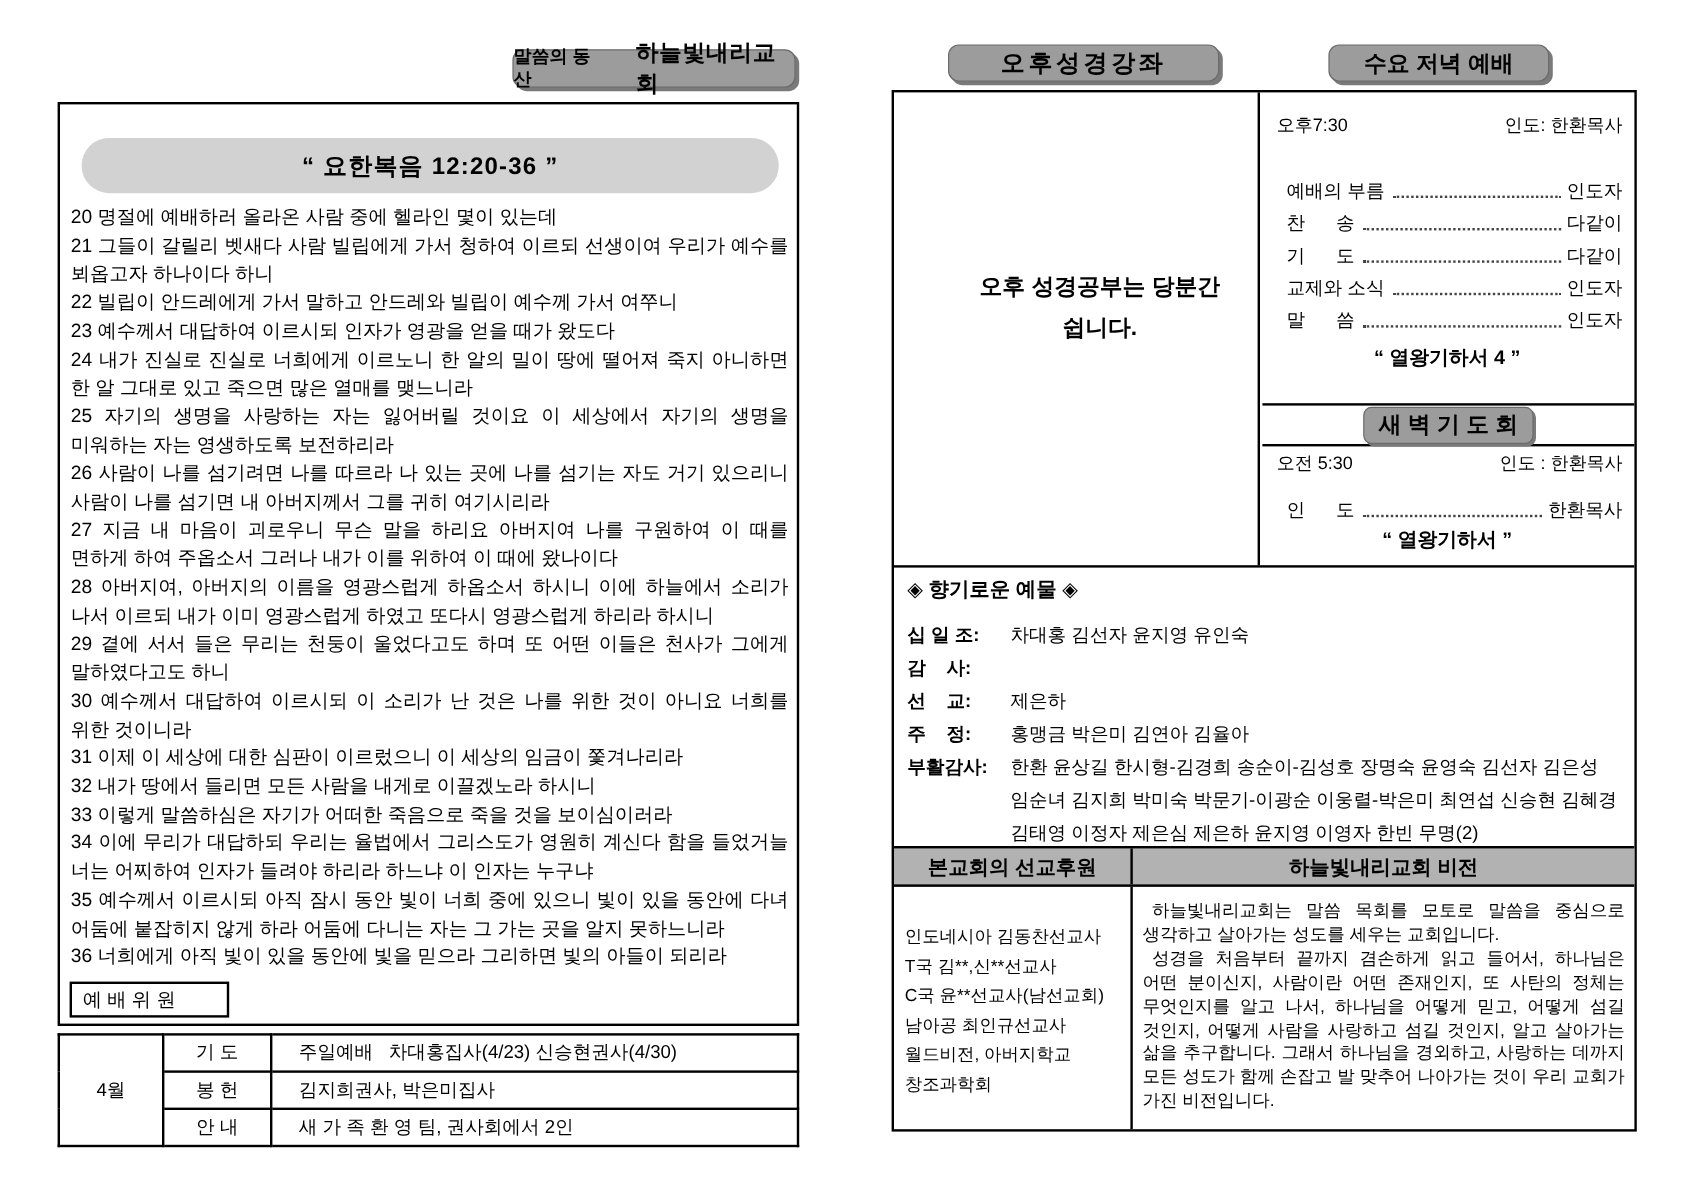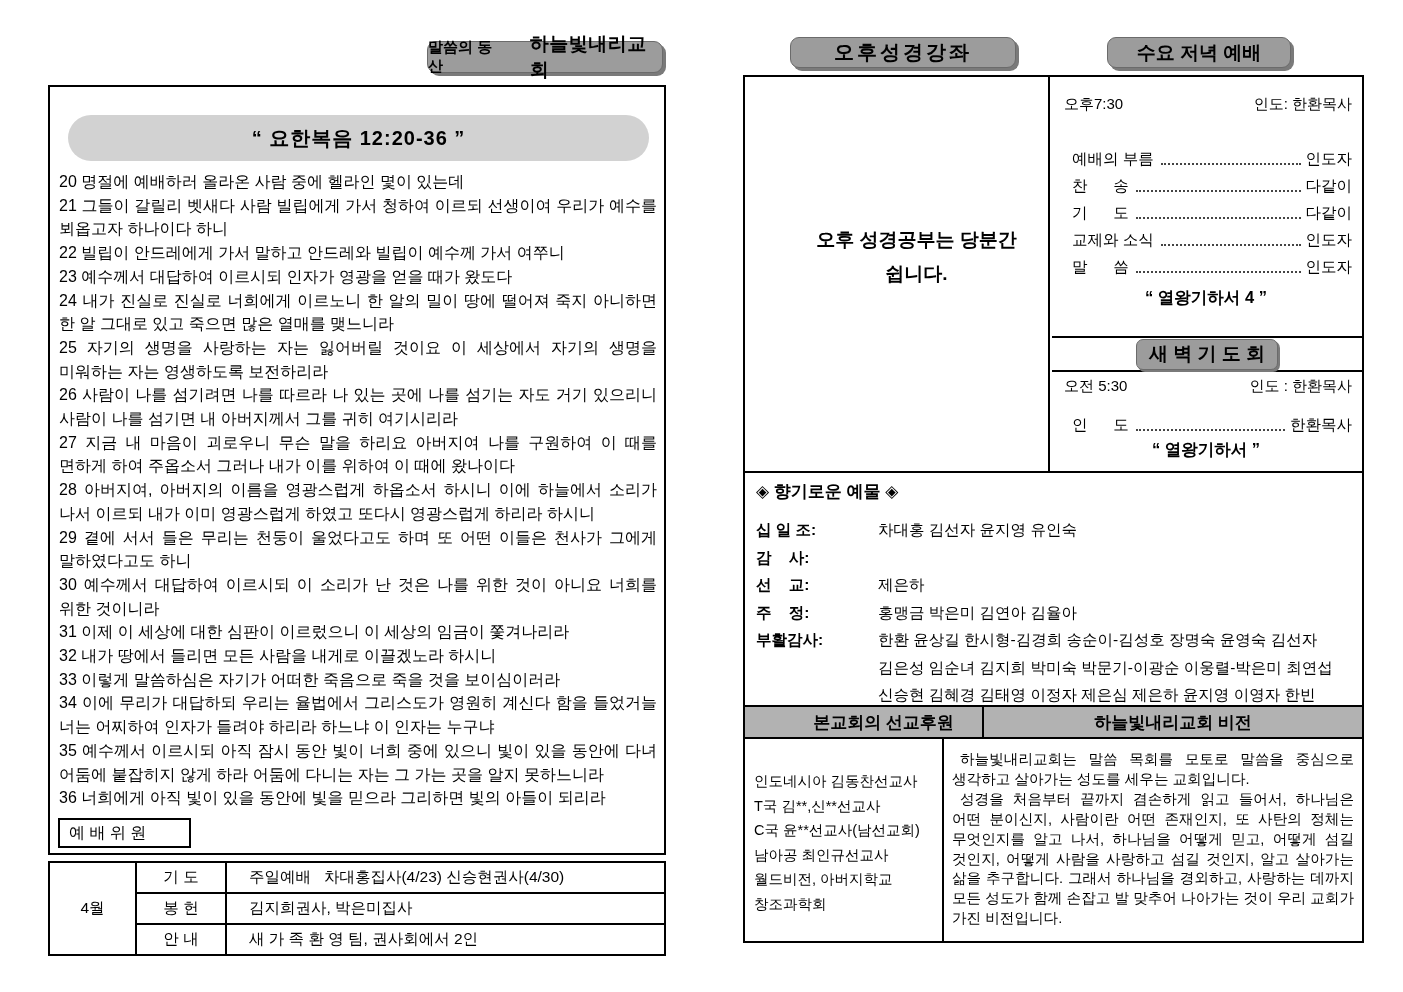--- a/index.html
+++ b/index.html
@@ -64,28 +64,28 @@
   .dawn-badge{
     background:#9c9c9c;border-radius:7px;box-shadow:2px 2px 0 #7a7a7a;border:1px solid #6b6b6b;
     font-weight:bold;font-size:19px;padding:1px 12px 2px;white-space:pre;
   }
   .dawn-time{position:absolute;left:305px;right:0;top:300px;}
   .dawn-lit{position:absolute;left:305px;right:0;top:332px;}
   .dawn-scripture{top:362px;}
   .hdiv{position:absolute;left:0;right:0;top:394px;height:2px;background:#000;}
   .offerings{position:absolute;left:0;right:0;top:396px;height:230px;padding:7px 12px 0 11px;box-sizing:border-box;}
   .off-title{font-weight:bold;font-size:17px;margin-bottom:13px;}
-  .offrow{display:flex;font-size:15.5px;line-height:27.5px;gap:36px;}
+  .offrow{display:flex;font-size:15.5px;line-height:27.5px;}
   .offrow .olbl{width:86px;font-weight:bold;white-space:pre;flex:none;}
   .offrow .onames{flex:1;word-break:keep-all;}
   .bt-header{
     position:absolute;left:0;right:0;top:628px;height:30px;background:#b2b2b2;
     border-top:2px solid #000;border-bottom:2px solid #000;display:flex;box-sizing:content-box;
   }
-  .bt-header .hl{width:199px;border-right:2px solid #000;display:flex;align-items:center;justify-content:center;font-weight:bold;font-size:17px;box-sizing:border-box;margin-left:40px;}
+  .bt-header .hl{width:199px;border-right:2px solid #000;display:flex;align-items:center;justify-content:center;font-weight:bold;font-size:17px;box-sizing:border-box;}
   .bt-header .hr{flex:1;display:flex;align-items:center;justify-content:center;font-weight:bold;font-size:17px;border-radius:13px;}
   .bt-body{position:absolute;left:0;right:0;top:662px;bottom:0;display:flex;}
   .bt-body .ml{width:199px;border-right:2px solid #000;box-sizing:border-box;padding:30px 2px 0 9px;}
   .bt-body .ml div{font-size:14.5px;line-height:24.5px;white-space:pre;}
   .bt-body .mr{flex:1;padding:11px 8px 0 8px;}
   .bt-body .mr p{margin:0;font-size:14.6px;line-height:19.9px;text-align:justify;text-indent:8px;word-break:keep-all;}
 </style>
 </head>
 <body>
 

